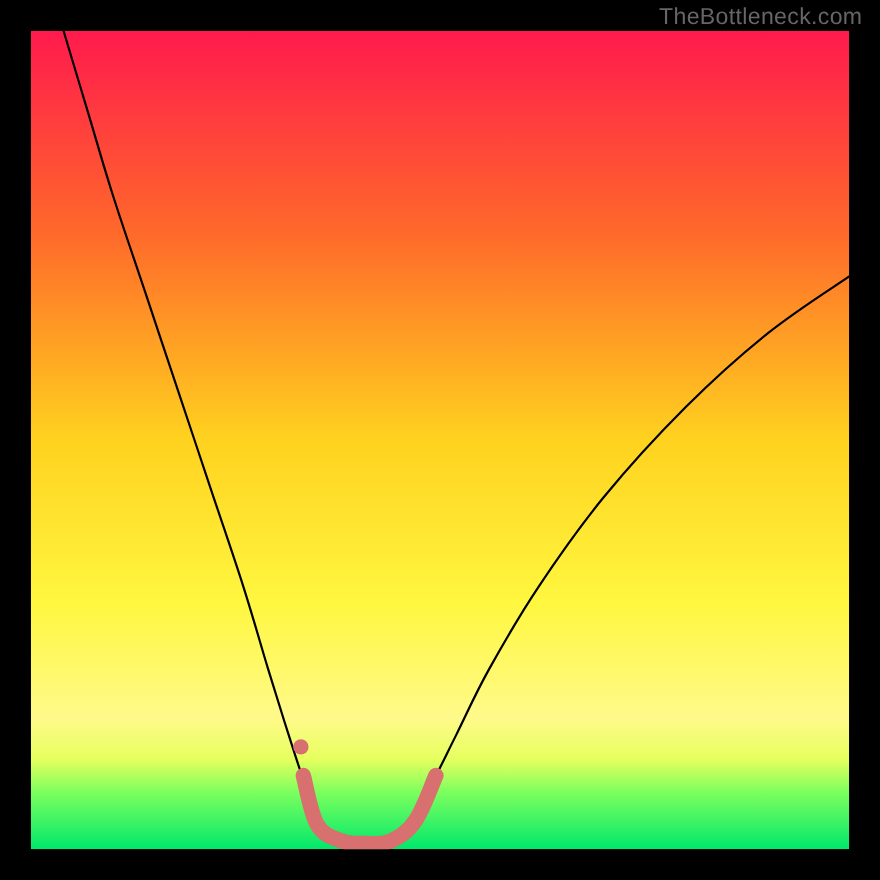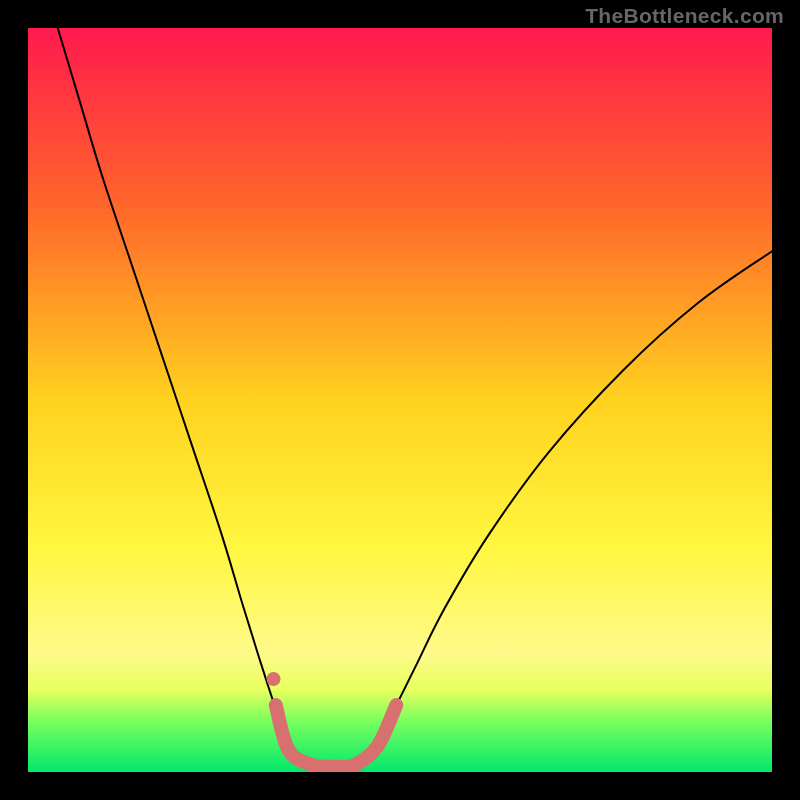--- a/index.html
+++ b/index.html
@@ -28,21 +28,21 @@
     height: 744px;
   }
   .watermark {
     position: absolute;
     top: 4px;
     right: 16px;
     color: #666;
     font-size: 21px;
     letter-spacing: 0.3px;
     z-index: 10;
-    font-weight: 700;
+    font-weight: 400;
   }
   svg {
     display: block;
   }
 </style>
 </head>
 <body>
 
 <div class="frame">
   <div class="watermark">TheBottleneck.com</div>

